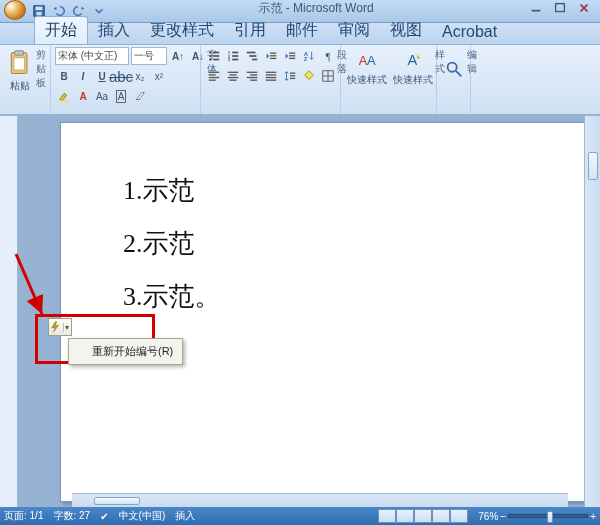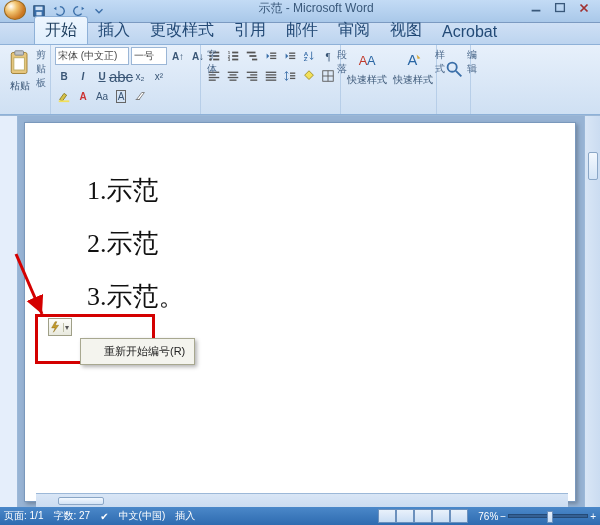--- a/index.html
+++ b/index.html
@@ -28,37 +28,37 @@
   .row { display: flex; gap: 1px; align-items: center; }
   .fontsel { display:flex; gap:2px; align-items:center; }
   .combo { height: 18px; background: #fff; border: 1px solid #9bb6d6; font-size: 10px; display: flex; align-items: center; padding: 0 2px; color: #444; }
   .sm { width: 18px; height: 18px; font-size: 10px; font-weight: bold; color: #3a5676; }
   .sm svg { width: 14px; height: 14px; }
   .bigicon svg { width: 28px; height: 28px; }
   .stylestxt svg { width: 22px; height: 22px; }
   
   .docarea { position: absolute; top: 116px; left: 0; right: 0; bottom: 18px; background: #97b3d4; display: flex; }
   .rulerV { width: 18px; background: #e5eefb; border-right: 1px solid #9cb8d8; }
-  .docwrap { flex: 1; overflow: hidden; position: relative; background: #97b3d4; }
+  .docwrap { flex: 1; overflow: hidden; position: relative; background: #97b3d4; margin-left: 36px; }
   .page { position: absolute; left: 6px; top: 6px; width: 552px; height: 380px; background: #fff; border: 1px solid #7a98bc; box-shadow: 2px 2px 4px rgba(0,0,0,.25); padding: 50px 0 0 62px; }
   .page .ol { list-style: none; }
   .page .ol li { font-size: 26px; font-family: "SimSun", serif; color: #111; margin-bottom: 18px; }
   .scrollV { width: 16px; background: linear-gradient(to right, #d9e6f6, #cbdcf1); border-left: 1px solid #9cb8d8; display:flex; flex-direction:column; align-items:center; }
   .scrollV .thumb { width: 10px; height: 28px; margin-top: 18px; border: 1px solid #8aa6c6; background: linear-gradient(#f3f8fe, #d4e4f6); border-radius: 2px; }
   .scrollV .arrow { width:14px; height:14px; margin:2px 0;}
   .scrollH { position: absolute; left: 18px; right: 16px; bottom: 0; height: 14px; background: linear-gradient(#d9e6f6,#cbdcf1); border-top: 1px solid #9cb8d8; display:flex; align-items:center;}
   .scrollH .thumb { height:8px; width:46px; margin-left:22px; border:1px solid #8aa6c6; background:linear-gradient(#f3f8fe,#d4e4f6); border-radius:2px;}
   
   .callout { position: absolute; left: 10px; top: 250px; pointer-events: none; }
   .callout svg { overflow: visible; }
   .redbox { position: absolute; left: 35px; top: 314px; width: 120px; height: 50px; border: 3px solid #d40000; }
   .smarttag { position: absolute; left: 48px; top: 318px; width: 24px; height: 18px; background: linear-gradient(#fdfdfa, #e8e9de); border: 1px solid #9f9f87; display:flex; align-items:center; justify-content:center; gap:0; }
   .smarttag svg { width: 14px; height: 14px; }
   .dropchev { width: 8px; font-size:8px; color:#555; border-left:1px solid #c0c0a8; padding-left:1px;}
-  .ctxmenu { position: absolute; left: 80px; top: 338px; background: #f4f4ee; border: 1px solid #a8a890; box-shadow: 2px 2px 4px rgba(0,0,0,.3); padding: 2px; }
+  .ctxmenu { position: absolute; left: 68px; top: 338px; background: #f4f4ee; border: 1px solid #a8a890; box-shadow: 2px 2px 4px rgba(0,0,0,.3); padding: 2px; }
   .ctxmenu .item { padding: 2px 6px 2px 20px; font-size: 11px; color: #222; white-space: nowrap; border: 1px solid transparent; }
   
   .statusbar { position: absolute; left: 0; right: 0; bottom: 0; height: 18px; background: linear-gradient(#4b88c9, #2e6bb0); display: flex; align-items: center; color: #fff; font-size: 10px; padding: 0 4px; gap: 10px; }
   .statusbar .seg { white-space: nowrap; }
   .statusbar .spacer { flex: 1; }
   .viewbtns { display: flex; gap: 0; }
   .viewbtn { width: 18px; height: 14px; background: linear-gradient(#e9f1fb,#cadef4); border: 1px solid #6b90bd; }
   .zoom { display:flex; align-items:center; gap:2px; color:#fff; }
   .zoom .track { width: 80px; height: 4px; background: #356093; border: 1px solid #244a77; position: relative; }
   .zoom .knob { position: absolute; left: 38px; top: -4px; width: 6px; height: 12px; background: linear-gradient(#e9f1fb,#cadef4); border: 1px solid #6b90bd; }

